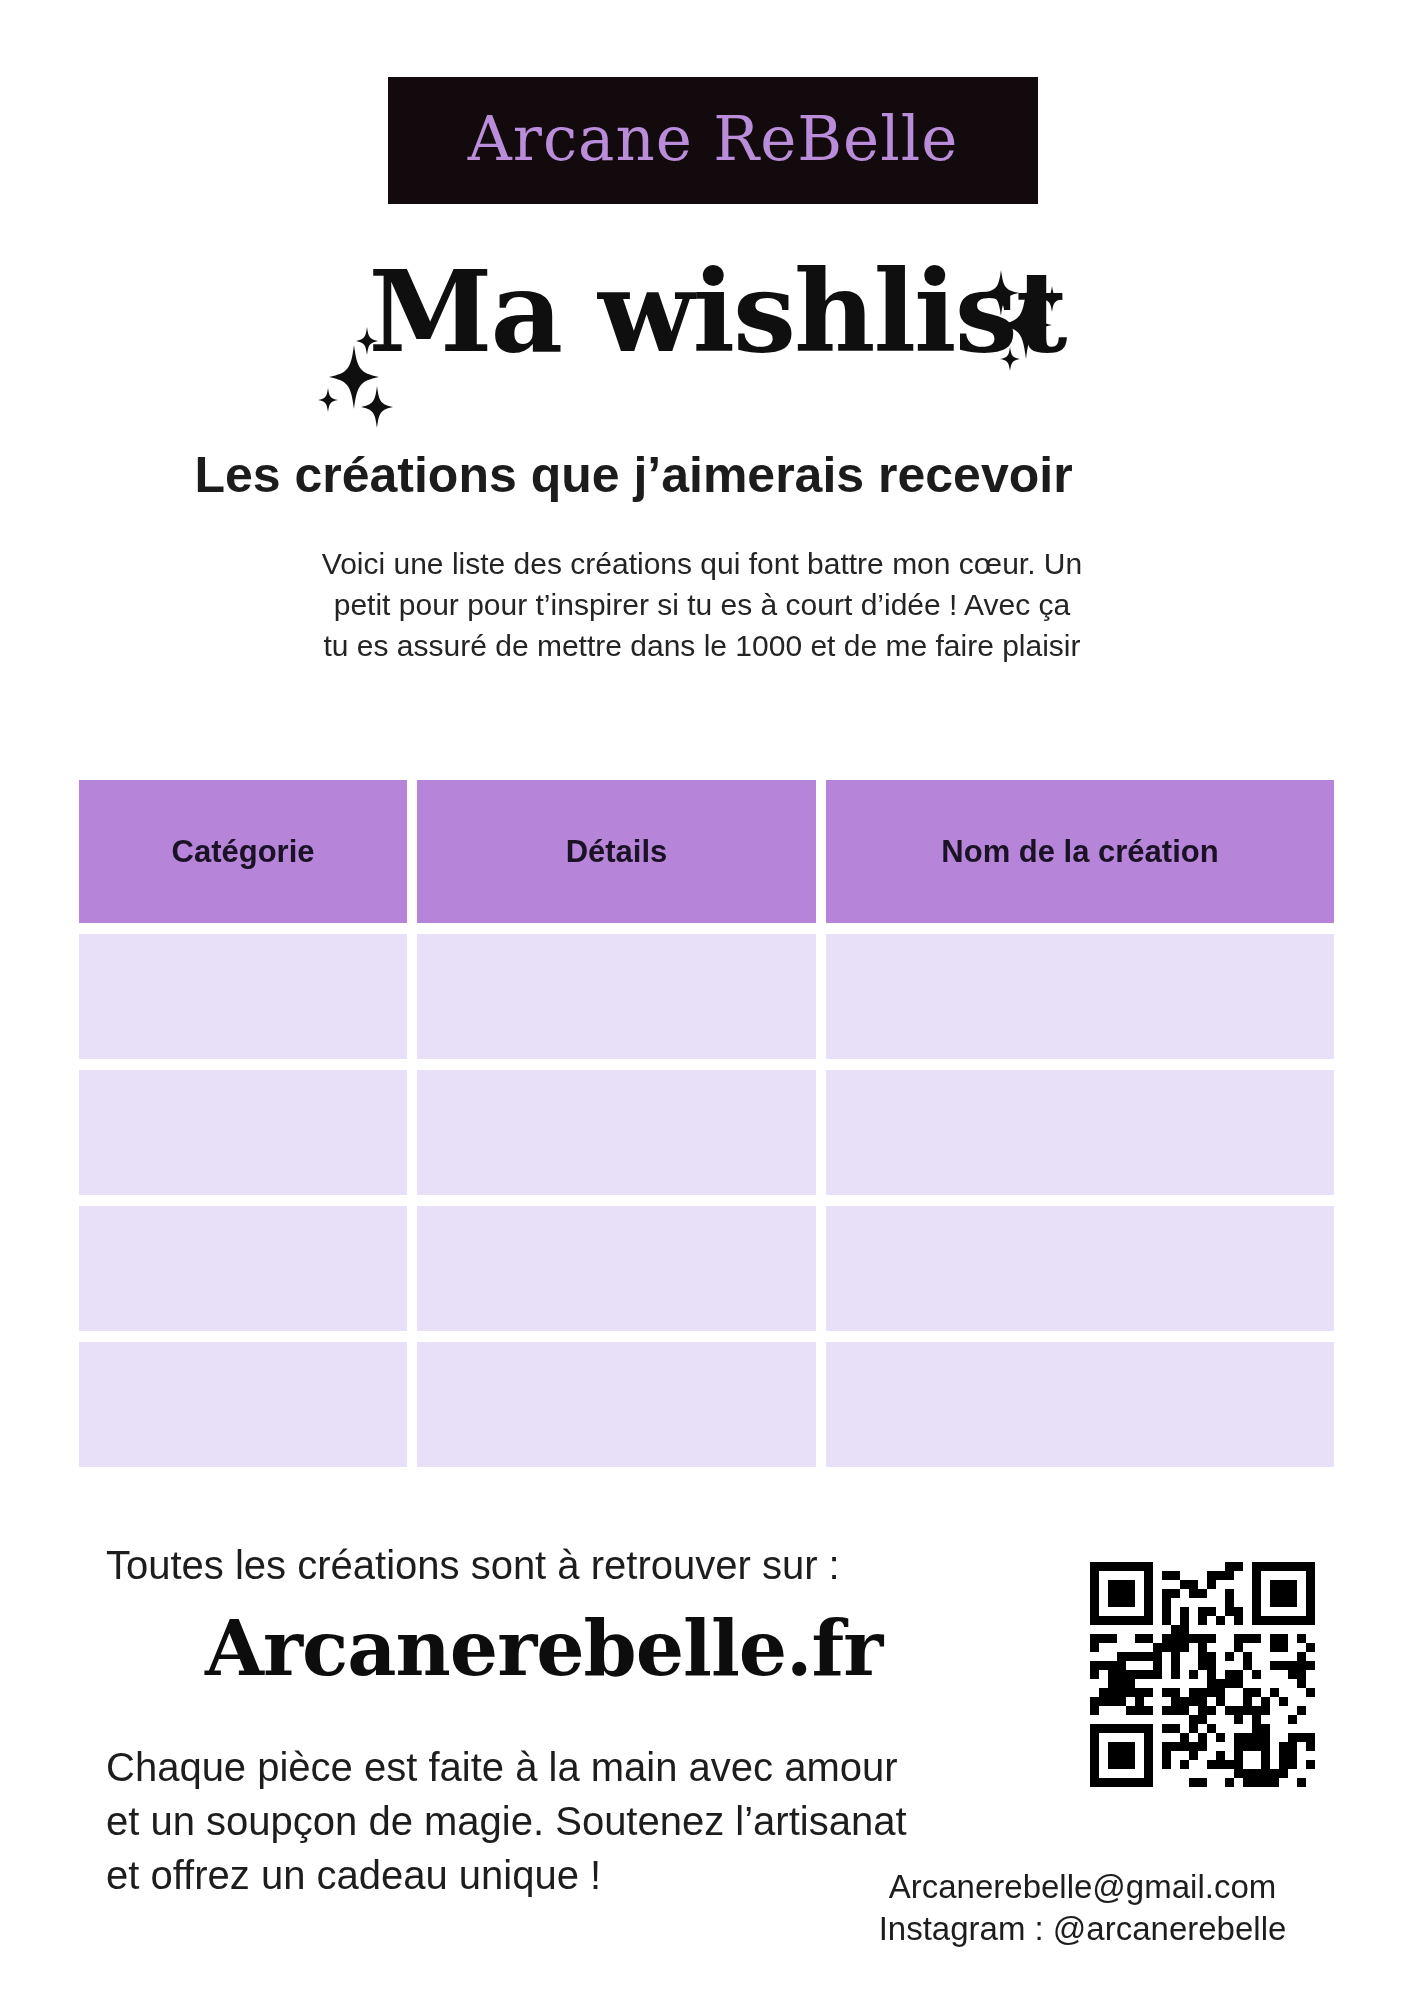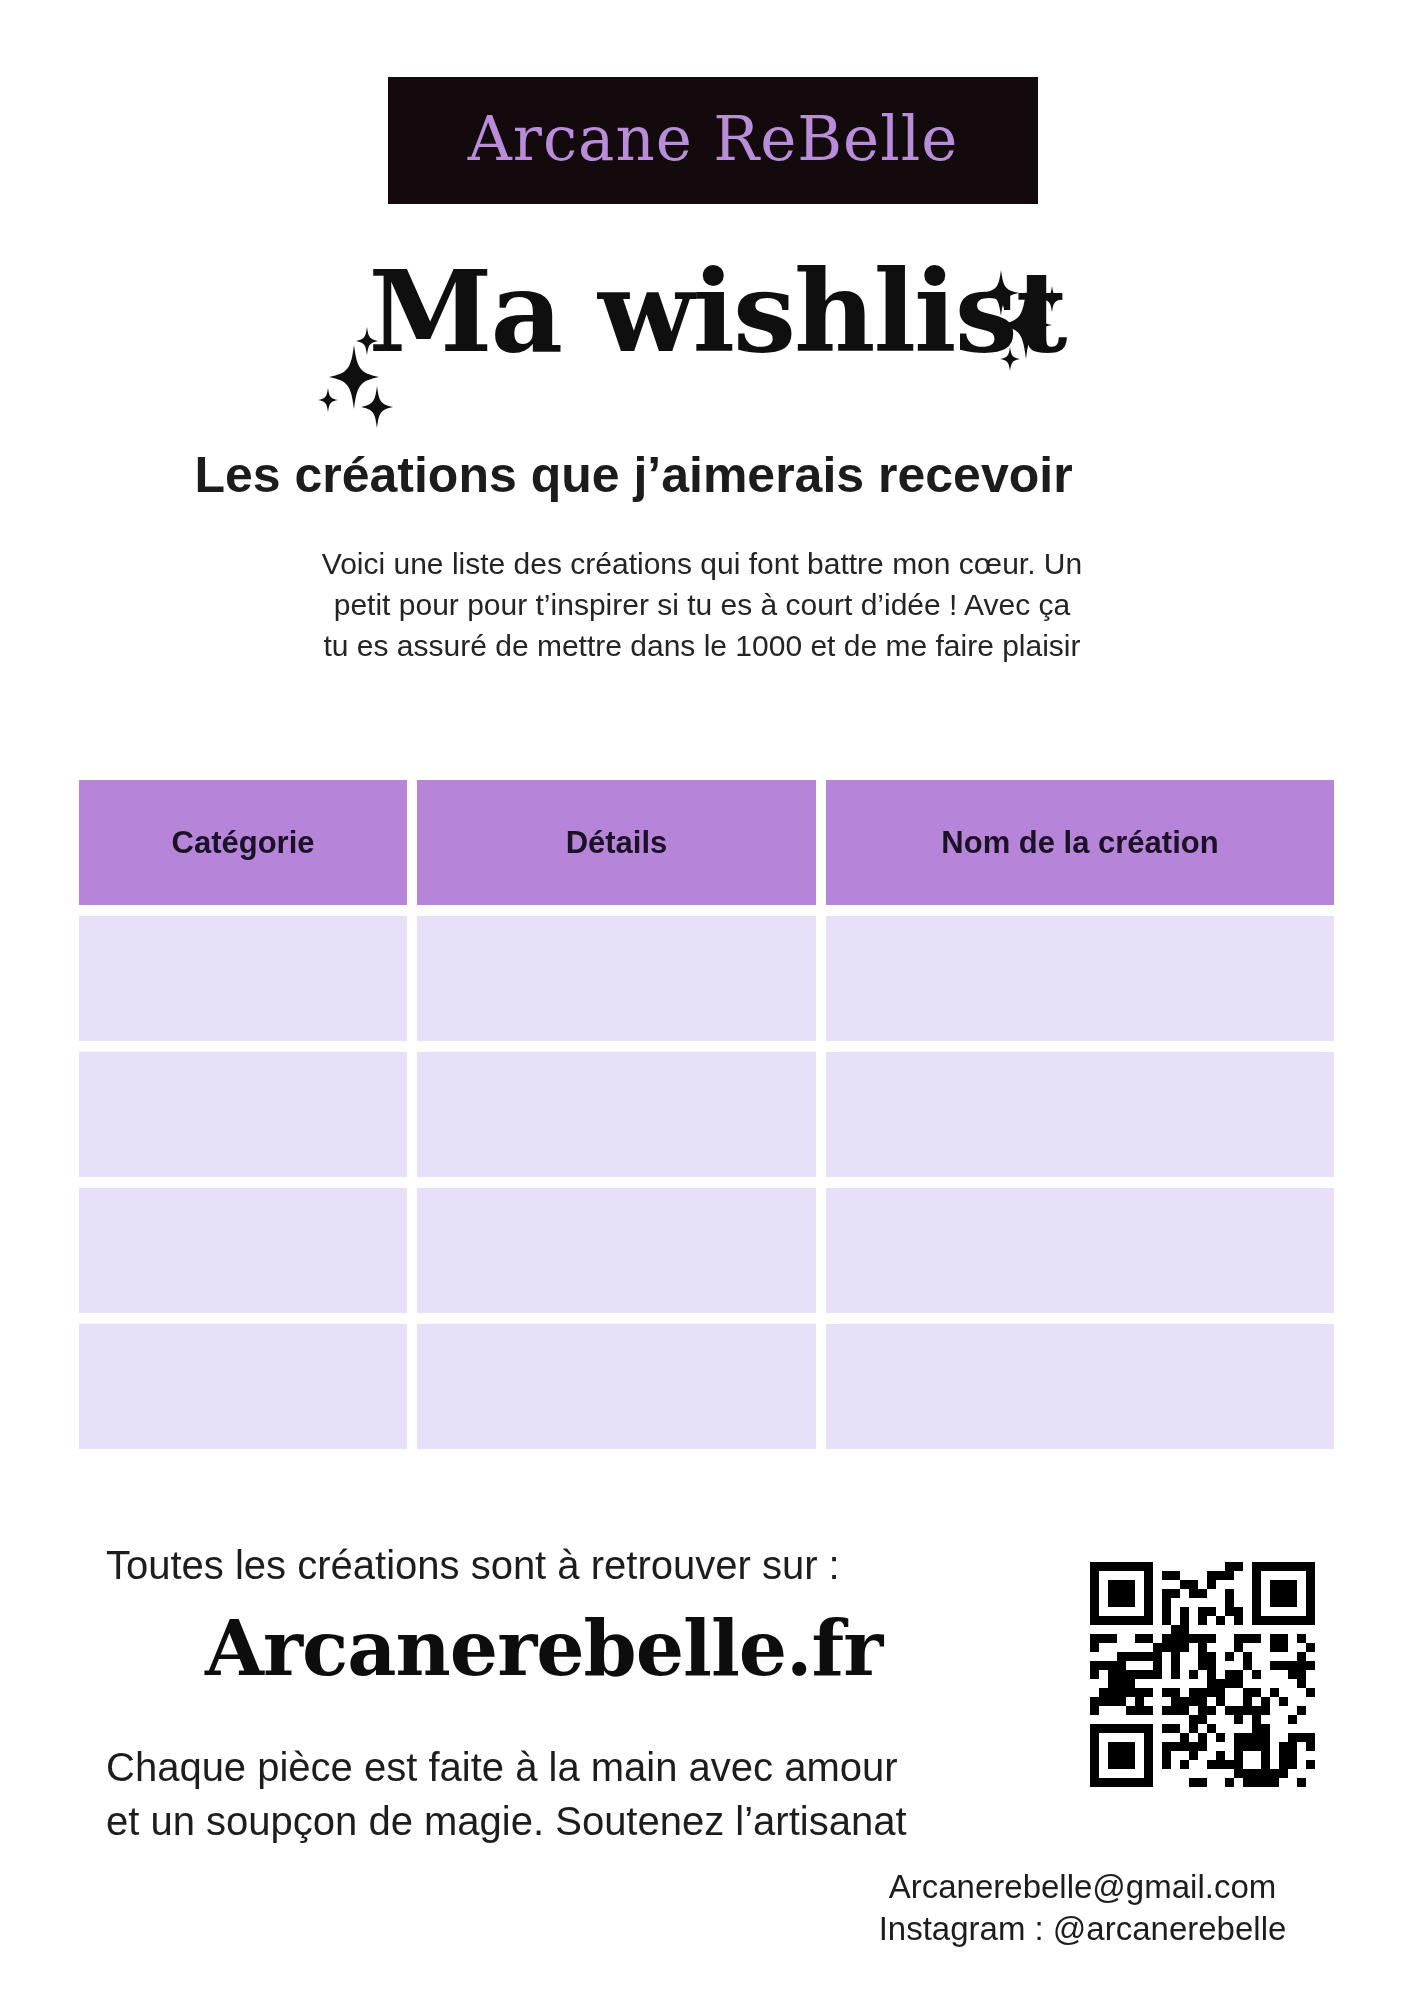--- a/index.html
+++ b/index.html
@@ -61,21 +61,21 @@
   .wishlist-table{
     position:absolute;left:79px;top:780px;width:1255px;
   }
   .trow{
     display:grid;
     grid-template-columns:328px 399px 508px;
     column-gap:10px;
     margin-bottom:11px;
   }
   .thead-cell{
-    height:125px;
+    height:143px;
     background:var(--header-bg,#b685da);
     display:flex;align-items:center;justify-content:center;
     font-size:31px;font-weight:bold;color:#1b1226;
   }
   .tbody-cell{
     height:125px;
     background:var(--row-bg,#e8e0f9);
   }
   
   .findall-label{
@@ -201,20 +201,21 @@
       </div>
   </div>
 
   <div class="findall-label">Toutes les créations sont à retrouver sur :</div>
 
   <div class="website-link">Arcanerebelle.fr</div>
 
   <div class="craft-text">
     <div>Chaque pièce est faite à la main avec amour</div>
     <div>et un soupçon de magie. Soutenez l’artisanat</div>
+    <div>et offrez un cadeau unique !</div>
   </div>
 
   <div class="qr-code">
     <svg id="qr-svg" viewBox="0 0 25 25" shape-rendering="crispEdges">
         <rect x="0" y="0" width="1.02" height="1.02" fill="#000"></rect>
         <rect x="1" y="0" width="1.02" height="1.02" fill="#000"></rect>
         <rect x="2" y="0" width="1.02" height="1.02" fill="#000"></rect>
         <rect x="3" y="0" width="1.02" height="1.02" fill="#000"></rect>
         <rect x="4" y="0" width="1.02" height="1.02" fill="#000"></rect>
         <rect x="5" y="0" width="1.02" height="1.02" fill="#000"></rect>

